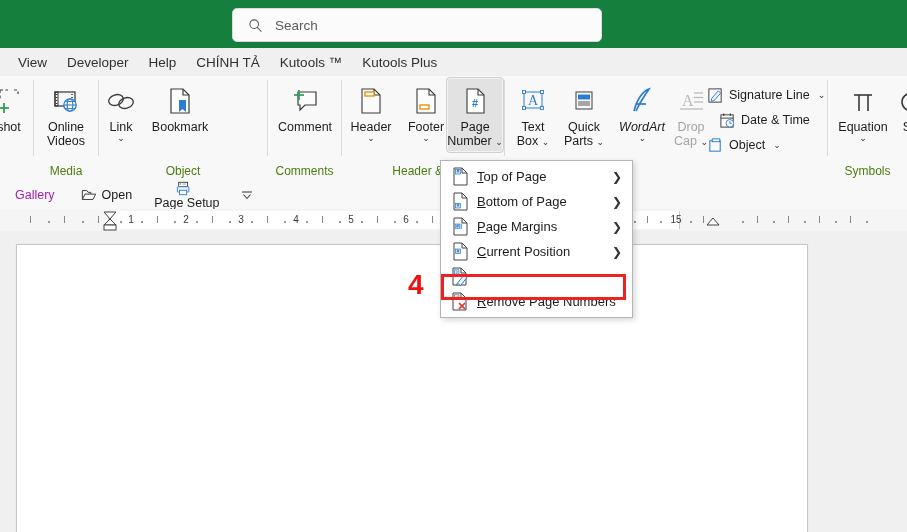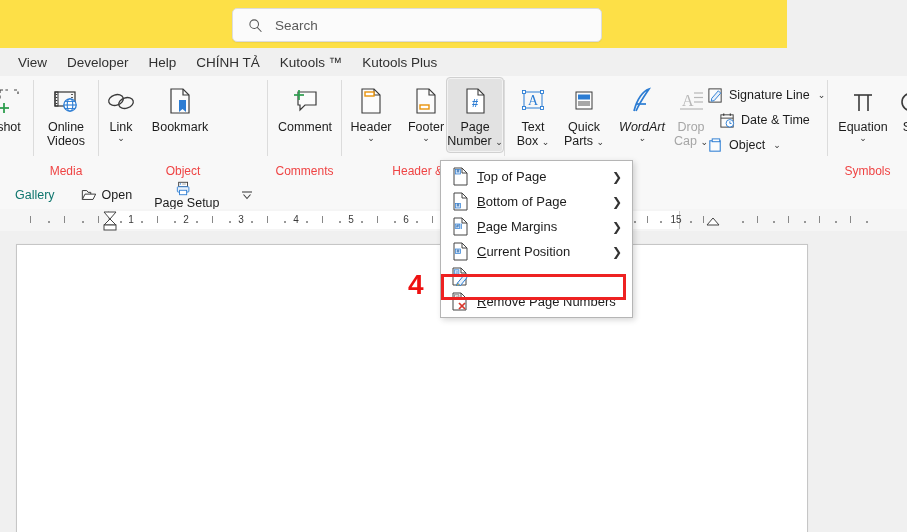--- a/index.html
+++ b/index.html
@@ -9,22 +9,22 @@
     width: 907px; height: 532px;
     background: #f0f0f0;
     font-family: "Liberation Sans", sans-serif;
     overflow: hidden;
     position: relative;
     -webkit-font-smoothing: antialiased;
   }
 
   
   .titlebar {
-    position: absolute; left: 0; top: 0; width: 787px; height: 48px;
-    background: #fde047;
+    position: absolute; left: 0; top: 0; width: 907px; height: 48px;
+    background: #15803d;
   }
   .search-box {
     position: absolute; left: 232px; top: 8px; width: 368px; height: 32px;
     background: #fbfbfb;
     border: 1px solid #dcdcdc;
     border-radius: 5px;
     box-shadow: 0 1px 1px rgba(0,0,0,0.05);
     display: flex; align-items: center;
   }
   .search-icon {
@@ -68,21 +68,21 @@
   }
   .rgroup-sep {
     position: absolute; top: 4px; width: 1px; height: 76px;
     background: #dcdcdc;
   }
   .rgroup-label {
     position: absolute; bottom: 3px;
     width: 100%;
     text-align: center;
     font-size: 12px;
-    color: #ef4444;
+    color: #4d7c0f;
     white-space: nowrap;
   }
   .bigbtn {
     position: absolute; top: 2px;
     display: flex; flex-direction: column; align-items: center;
     width: 62px;
     cursor: default;
     border-radius: 4px;
     padding-top: 4px;
   }
@@ -122,21 +122,21 @@
     display: flex; align-items: center;
   }
   .qat-item {
     display: flex; align-items: center;
     margin-left: 10px;
     font-size: 12.5px;
     color: #1c1c1c;
     white-space: nowrap;
     cursor: default;
   }
-  .qat-item.dim { color: #0f766e; }
+  .qat-item.dim { color: #a21caf; }
   .qat-item .qicon { margin-right: 5px; display: flex; align-items: center; }
 
   
   .ruler {
     position: absolute; left: 0; top: 209px; width: 907px; height: 22px;
     background: #f5f5f5;
     border-bottom: 1px solid #e8e8e8;
     overflow: hidden;
   }
   .ruler-track {

